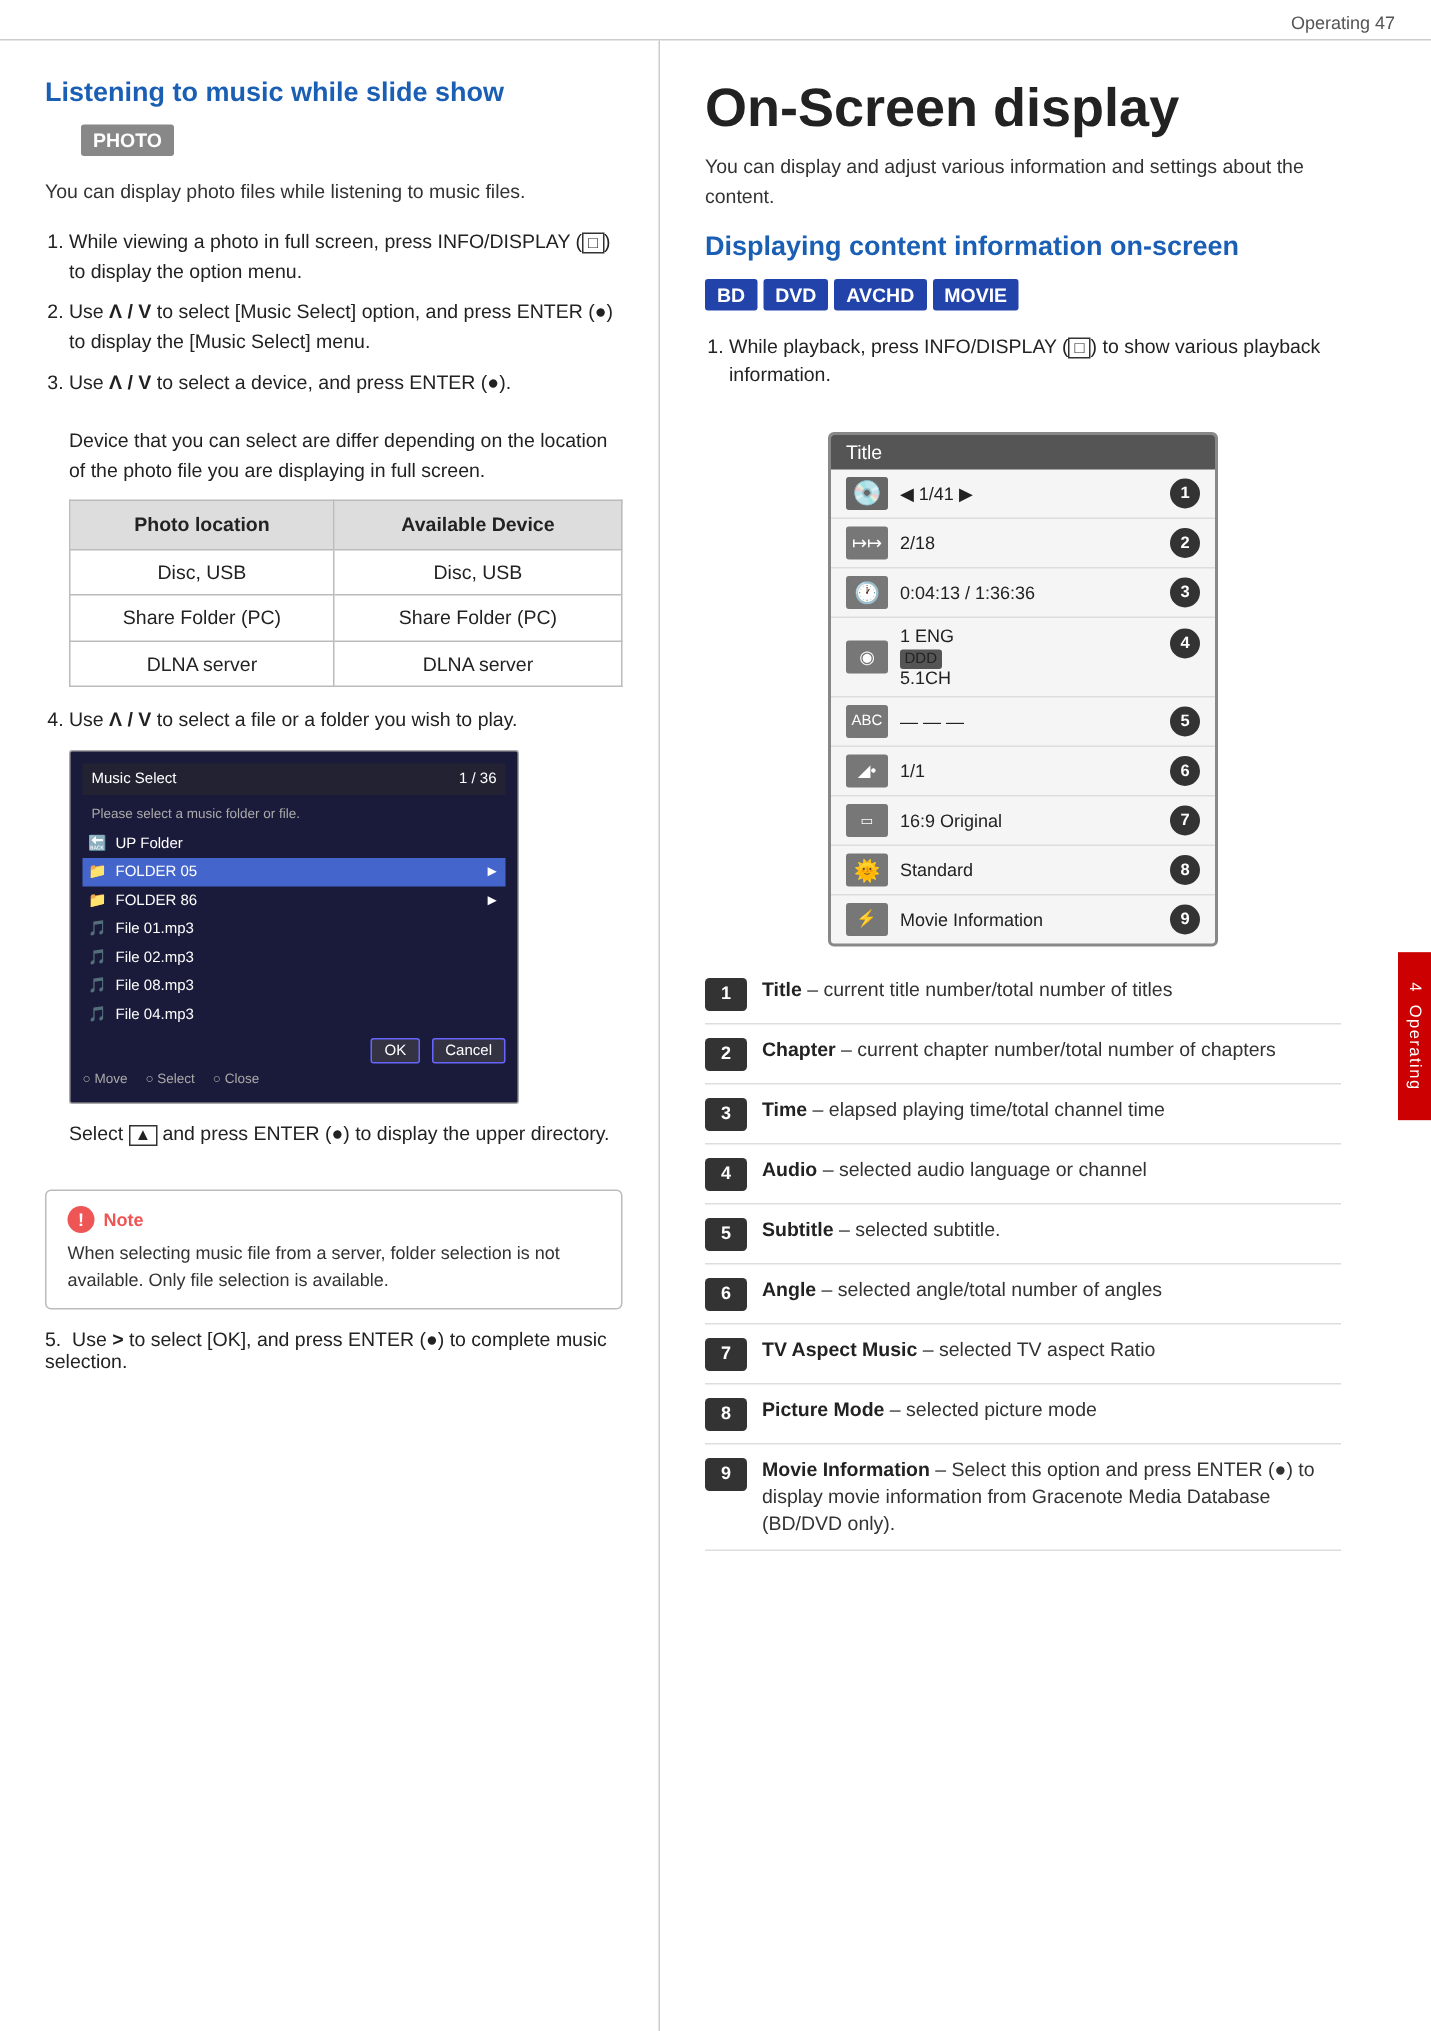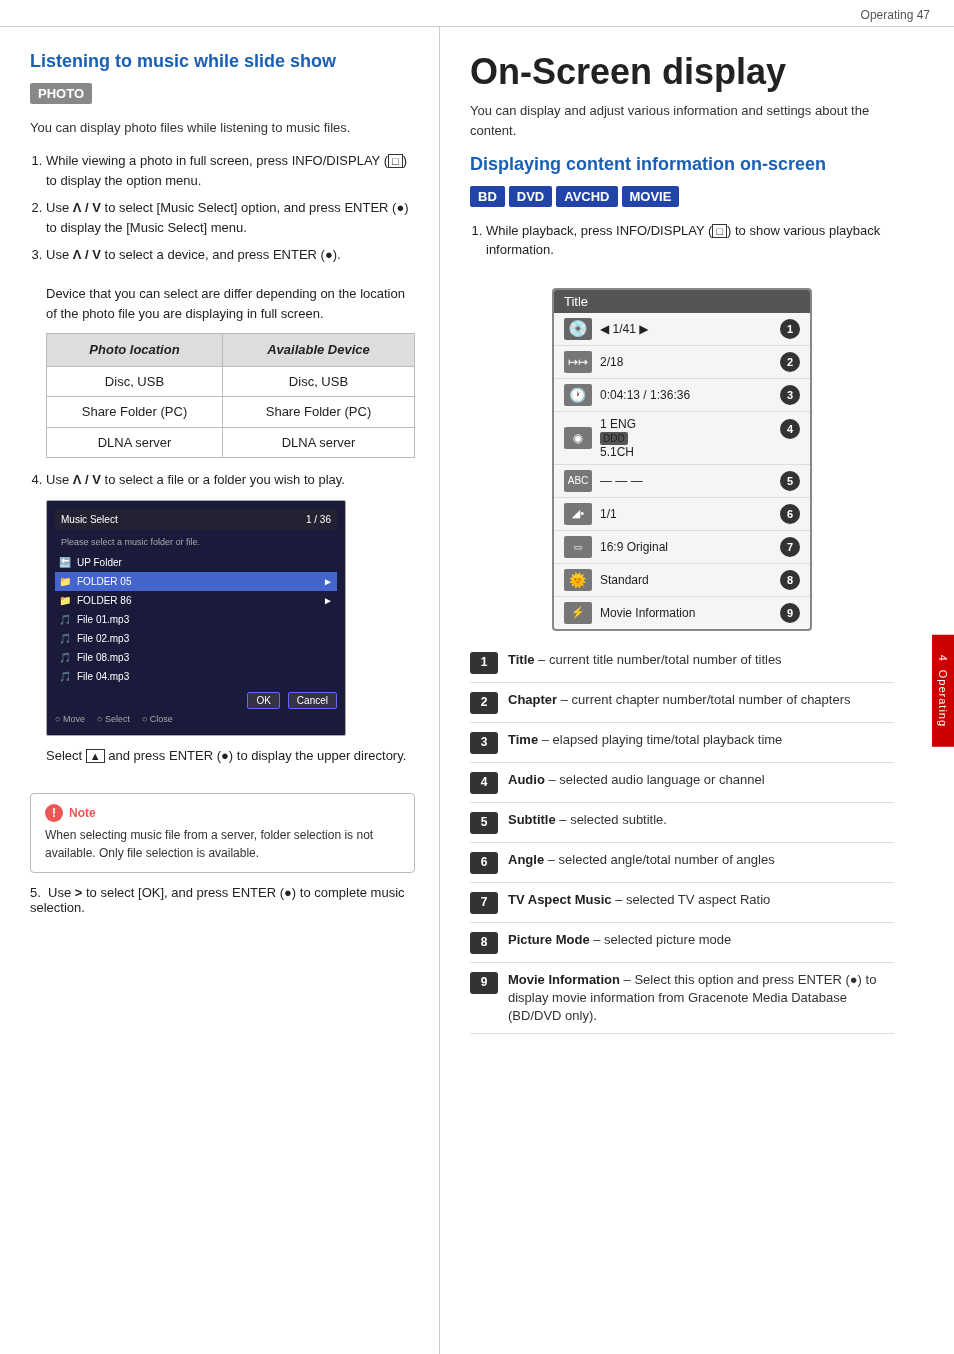--- a/index.html
+++ b/index.html
@@ -103,21 +103,21 @@
     }
 
     .badge {
       display: inline-block;
       padding: 3px 8px;
       font-size: 13px;
       font-weight: bold;
       color: #fff;
       border-radius: 2px;
     }
-    .badge-photo { background: #888; }
+    .badge-photo { background: #888; margin-left: 24px; }
     .badge-bd { background: #2244aa; }
     .badge-dvd { background: #2244aa; }
     .badge-avchd { background: #2244aa; }
     .badge-movie { background: #2244aa; }
 
     ol {
       padding-left: 16px;
       margin-bottom: 28px;
     }
     ol li {
@@ -132,21 +132,20 @@
       border-collapse: collapse;
       margin: 10px 0 12px 0;
       font-size: 13px;
     }
     .photo-table th {
       background: #ddd;
       font-weight: bold;
       padding: 6px 22px;
       border: 1px solid #bbb;
       text-align: center;
-      font-style: italic;
     }
     .photo-table td {
       padding: 5px 10px;
       border: 1px solid #bbb;
       text-align: center;
     }
 
     
     .music-select-img {
       border: 1px solid #aaa;
@@ -535,21 +534,21 @@
         <li>
           <div class="info-num">1</div>
           <div><span class="info-label">Title</span><span class="info-desc"> – current title number/total number of titles</span></div>
         </li>
         <li>
           <div class="info-num">2</div>
           <div><span class="info-label">Chapter</span><span class="info-desc"> – current chapter number/total number of chapters</span></div>
         </li>
         <li>
           <div class="info-num">3</div>
-          <div><span class="info-label">Time</span><span class="info-desc"> – elapsed playing time/total playback time</span></div>
+          <div><span class="info-label">Time</span><span class="info-desc"> – elapsed playing time/total channel time</span></div>
         </li>
         <li>
           <div class="info-num">4</div>
           <div><span class="info-label">Audio</span><span class="info-desc"> – selected audio language or channel</span></div>
         </li>
         <li>
           <div class="info-num">5</div>
           <div><span class="info-label">Subtitle</span><span class="info-desc"> – selected subtitle.</span></div>
         </li>
         <li>

